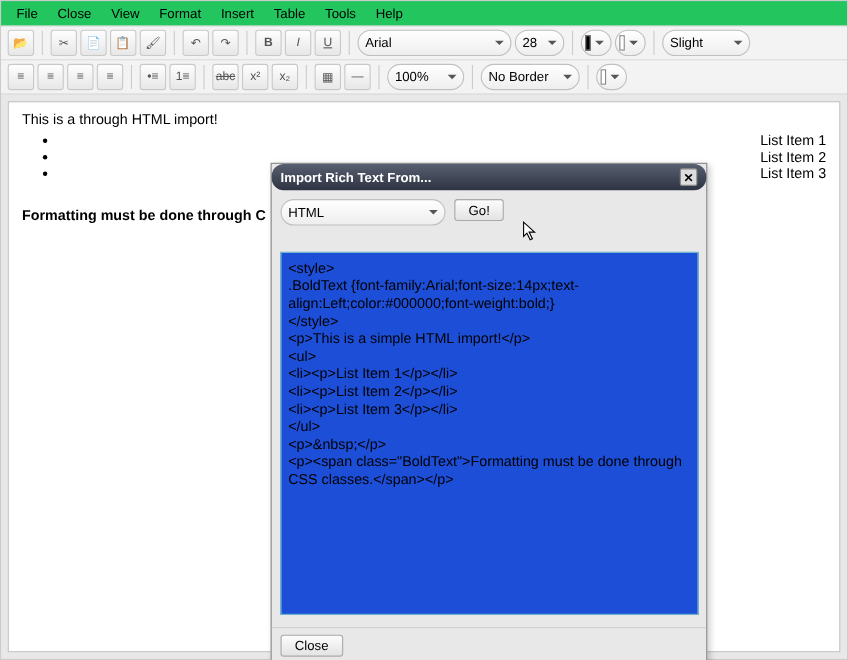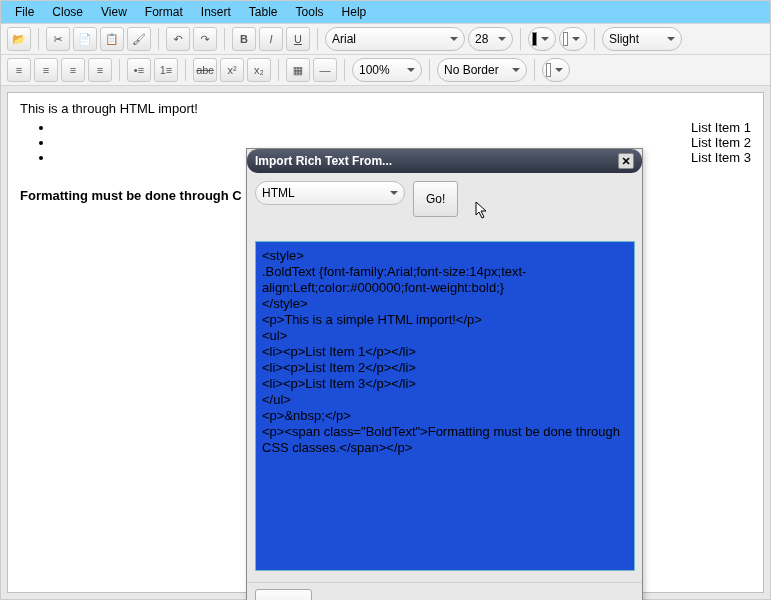--- a/index.html
+++ b/index.html
@@ -19,21 +19,21 @@
     background: #e8e8e8;
     border: 1px solid #ccc;
     display: flex;
     flex-direction: column;
   }
   .menubar {
     display: flex;
     gap: 2px;
     padding: 2px 6px;
     border-bottom: 1px solid #d5d5d5;
-    background: #7dd3fc;
+    background: #22c55e;
   }
   .menubar span {
     padding: 2px 8px;
     cursor: default;
   }
   .toolbar {
     display: flex;
     align-items: center;
     gap: 3px;
     padding: 3px 6px;
@@ -142,21 +142,21 @@
     white-space: pre-wrap;
     resize: none;
   }
   .dialog-footer {
     display: flex;
     justify-content: flex-start;
     padding: 6px 8px;
     border-top: 1px solid #d0d0d0;
   }
   .btn {
-    height: 36px;
+    height: 20px;
     padding: 0 12px;
     border: 1px solid #aaa;
     background: linear-gradient(#fdfdfd,#e3e3e3);
     border-radius: 3px;
     font-size: 12px;
     display: flex;
     align-items: center;
   }
   .cursor {
     position: absolute;

